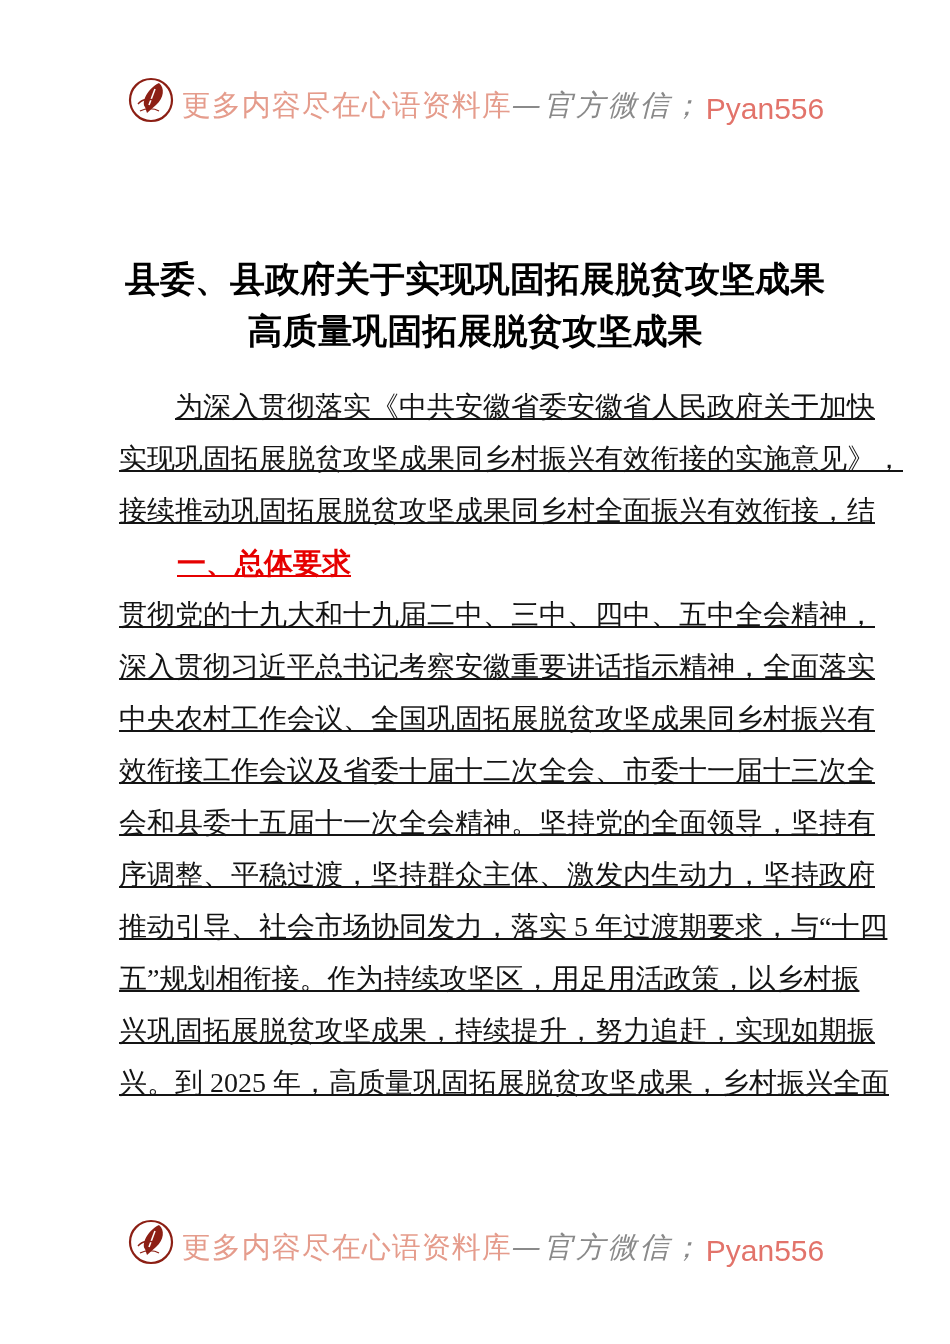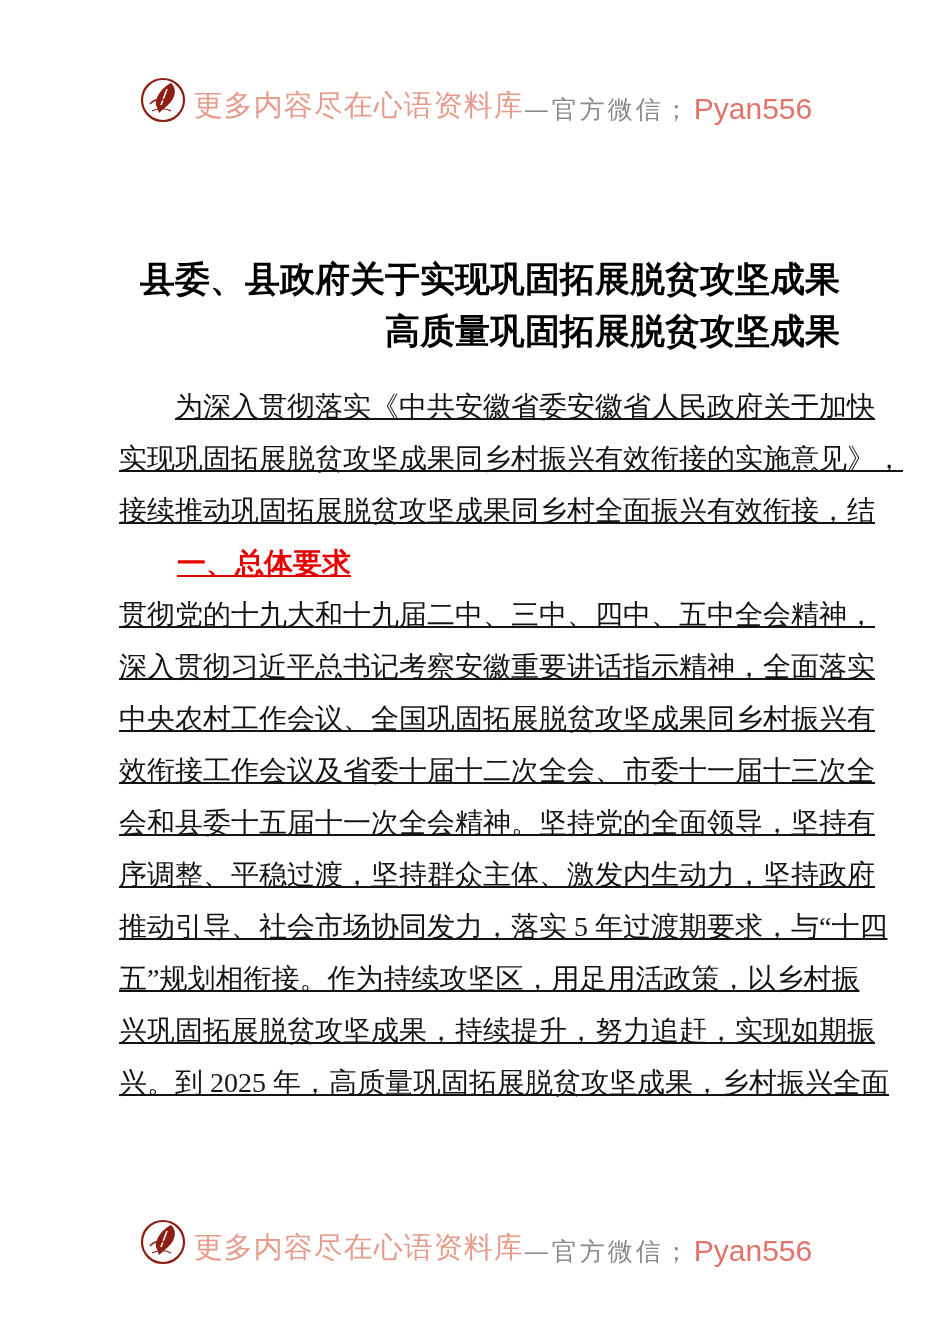--- a/index.html
+++ b/index.html
@@ -32,22 +32,23 @@
     display: inline-block;
     flex: 0 0 auto;
   }
   .wm-brand {
     font-size: 29px;
     color: #e59c8c;
     font-family: "Liberation Serif", "DejaVu Serif", serif;
     letter-spacing: 1px;
   }
   .wm-label {
-    font-size: 25px;
+    font-size: 29px;
     color: #8a8a8a;
+    font-style: italic;
     font-family: "DejaVu Serif", serif;
     letter-spacing: 3px;
   }
   .wm-account {
     font-size: 30px;
     color: #e2736a;
     font-family: Liberation Sans, sans-serif;
     margin-left: 2px;
   }
 
@@ -58,21 +59,21 @@
     left: 110px;
     right: 110px;
     margin: 0;
     text-align: center;
     font-family: "Liberation Sans", "DejaVu Sans", sans-serif;
     font-weight: bold;
     font-size: 35px;
     line-height: 52px;
     color: #000000;
   }
-  .doc-title .tline { display: block; text-align: right; }
+  .doc-title .tline { display: block; }
 
   
   .doc-body {
     position: absolute;
     top: 380px;
     left: 117px;
     width: 716px;
   }
   .line {
     margin: 2px;

